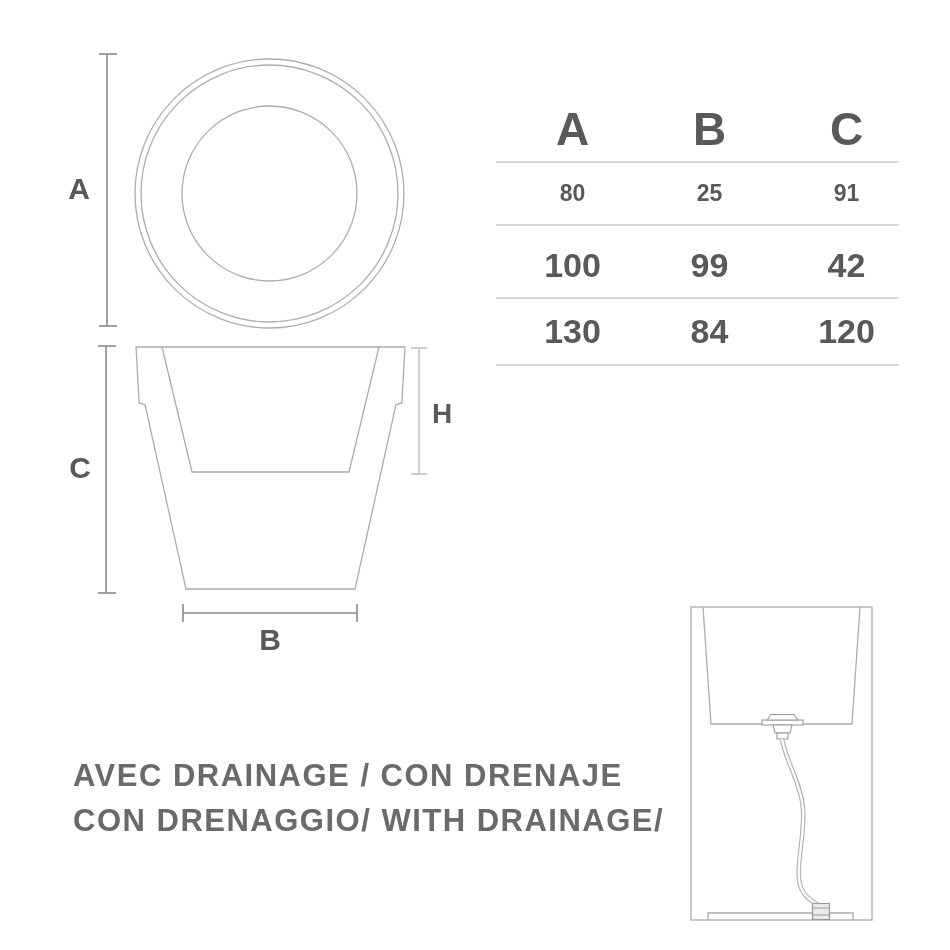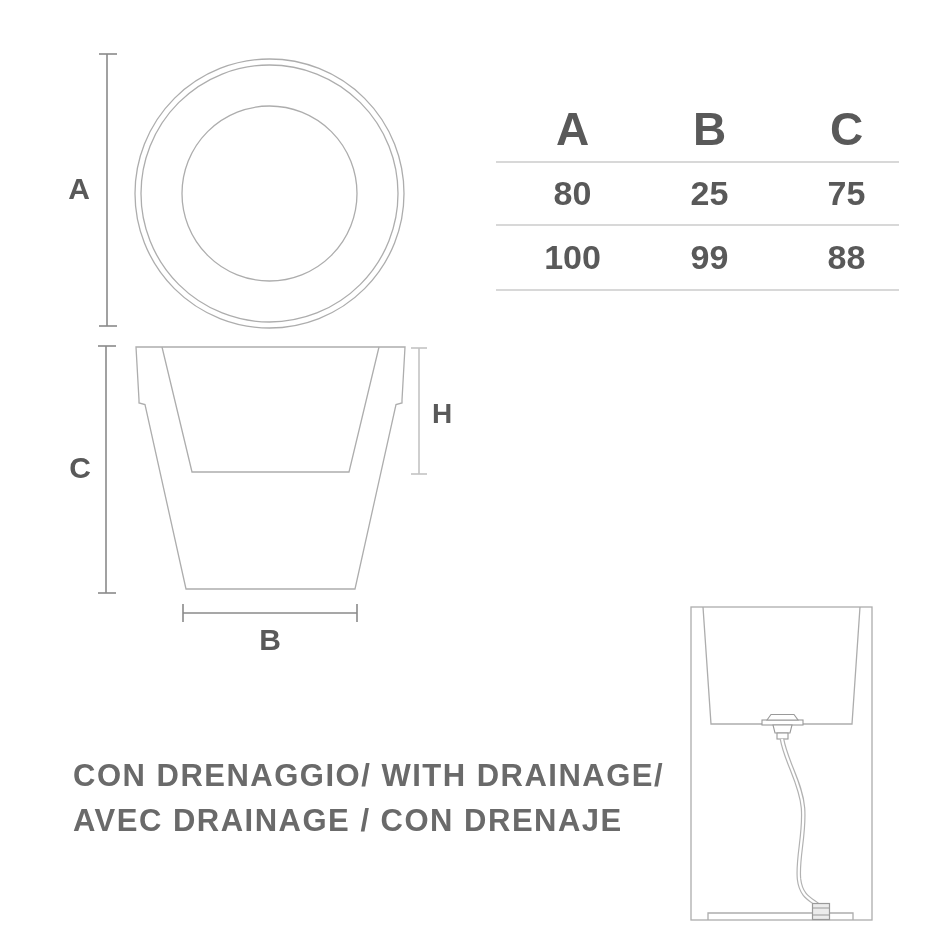--- a/index.html
+++ b/index.html
@@ -15,22 +15,22 @@
   .dim-label.small{font-size:28px;}
   
   .size-table{position:absolute;left:496px;top:96px;width:403px;}
   .t-row{
     display:grid;grid-template-columns:137px 137px 137px;padding-left:8px;
     align-items:center;justify-items:center;
     border-bottom:2px solid #d8d8d8;
     color:#595959;font-weight:bold;
   }
   .t-row.head{height:65px;font-size:46px;}
-  .t-row.r1{height:61px;font-size:34px;}
-  .t-row.r2{height:63px;font-size:34px;}
+  .t-row.r1{height:61px;font-size:23px;}
+  .t-row.r2{height:63px;font-size:34px;margin-top:8px;}
   .t-row.r3{height:65px;font-size:34px;}
   
   .caption{
     position:absolute;left:73px;top:753px;
     color:#6a6a6a;font-weight:bold;font-size:31px;line-height:45px;
     letter-spacing:1.5px;white-space:nowrap;
   }
 </style>
 </head>
 <body>
@@ -103,27 +103,32 @@
 
   <div class="size-table">
     <div class="t-row head">
       <span>A</span>
       <span>B</span>
       <span>C</span>
     </div>
     <div class="t-row r1">
       <span>80</span>
       <span>25</span>
-      <span>75</span>
+      <span>91</span>
     </div>
     <div class="t-row r2">
       <span>100</span>
       <span>99</span>
-      <span>88</span>
+      <span>42</span>
+    </div>
+    <div class="t-row r3">
+      <span>130</span>
+      <span>84</span>
+      <span>120</span>
     </div>
   </div>
 
   <div class="caption">
+    <div>AVEC DRAINAGE / CON DRENAJE</div>
     <div>CON DRENAGGIO/ WITH DRAINAGE/</div>
-    <div>AVEC DRAINAGE / CON DRENAJE</div>
   </div>
 
 </div>
 
 </body></html>

